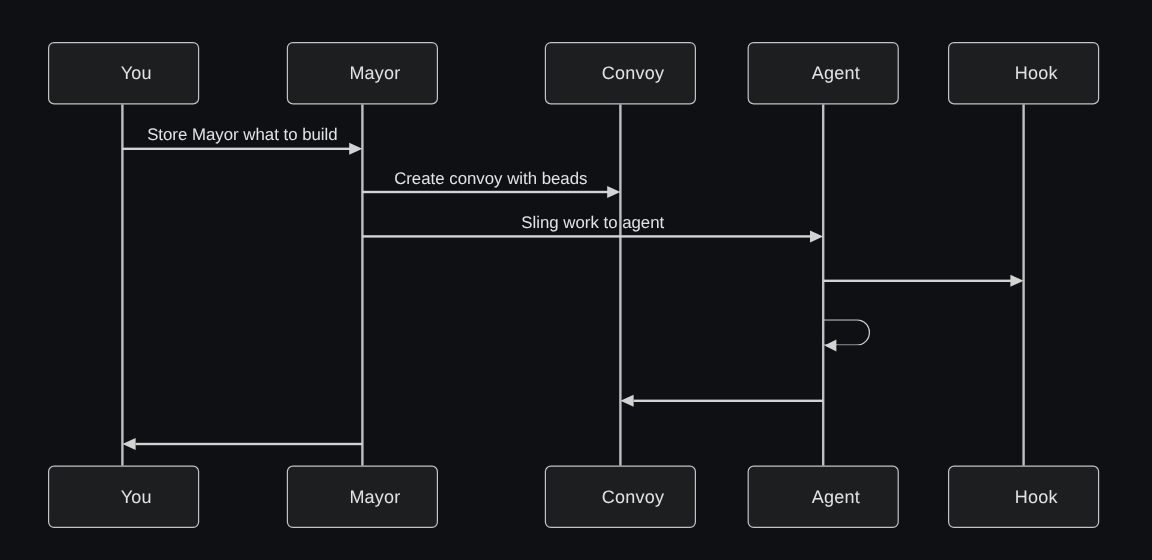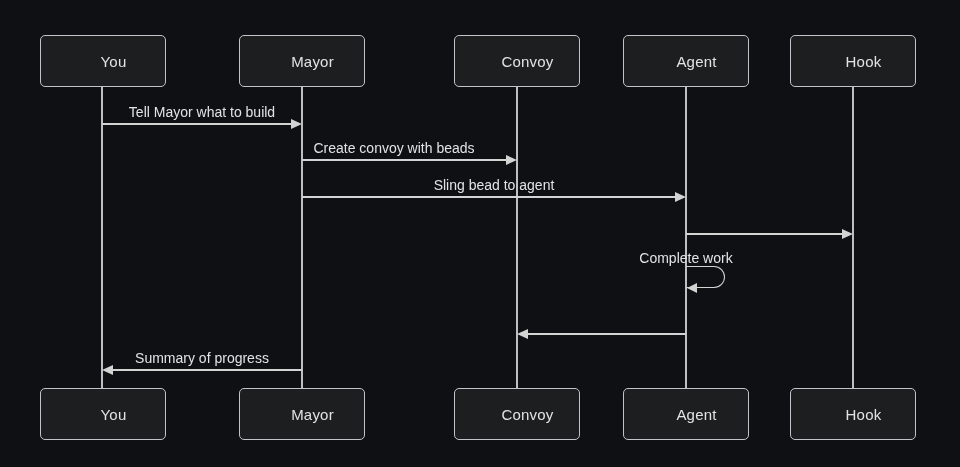--- a/index.html
+++ b/index.html
@@ -93,39 +93,37 @@
   <div class="actor" style="left:454px;top:388px;">
       <span>Convoy</span>
     </div>
   <div class="actor" style="left:623px;top:388px;">
       <span>Agent</span>
     </div>
   <div class="actor" style="left:790px;top:388px;">
       <span>Hook</span>
     </div>
 
-  <div class="msg-label" style="left:52px;top:104px;">Tell Mayor what to build</div>
+  <div class="msg-label" style="left:52px;top:104px;">Store Mayor what to build</div>
   <div class="msg-line" style="left:102px;top:123px;width:190px;"></div>
   <div class="arrow arrow-right" style="left:291px;top:119px;"></div>
 
-  <div class="msg-label" style="left:244px;top:140px;">Create convoy with beads</div>
+  <div class="msg-label" style="left:259px;top:140px;">Create convoy with beads</div>
   <div class="msg-line" style="left:302px;top:159px;width:205px;"></div>
   <div class="arrow arrow-right" style="left:506px;top:155px;"></div>
 
-  <div class="msg-label" style="left:344px;top:177px;">Sling bead to agent</div>
+  <div class="msg-label" style="left:344px;top:177px;">Sling work to agent</div>
   <div class="msg-line" style="left:302px;top:196px;width:374px;"></div>
   <div class="arrow arrow-right" style="left:675px;top:192px;"></div>
 
   <div class="msg-line" style="left:686px;top:233px;width:157px;"></div>
   <div class="arrow arrow-right" style="left:842px;top:229px;"></div>
 
-  <div class="msg-label" style="left:536px;top:250px;">Complete work</div>
   <div class="self-loop"></div>
   <div class="arrow arrow-left-sm" style="left:687px;top:283px;"></div>
 
   <div class="msg-line" style="left:528px;top:333px;width:158px;"></div>
   <div class="arrow arrow-left" style="left:517px;top:329px;"></div>
 
-  <div class="msg-label" style="left:52px;top:350px;">Summary of progress</div>
   <div class="msg-line" style="left:113px;top:369px;width:189px;"></div>
   <div class="arrow arrow-left" style="left:102px;top:365px;"></div>
 
 </div>
 
 </body></html>

